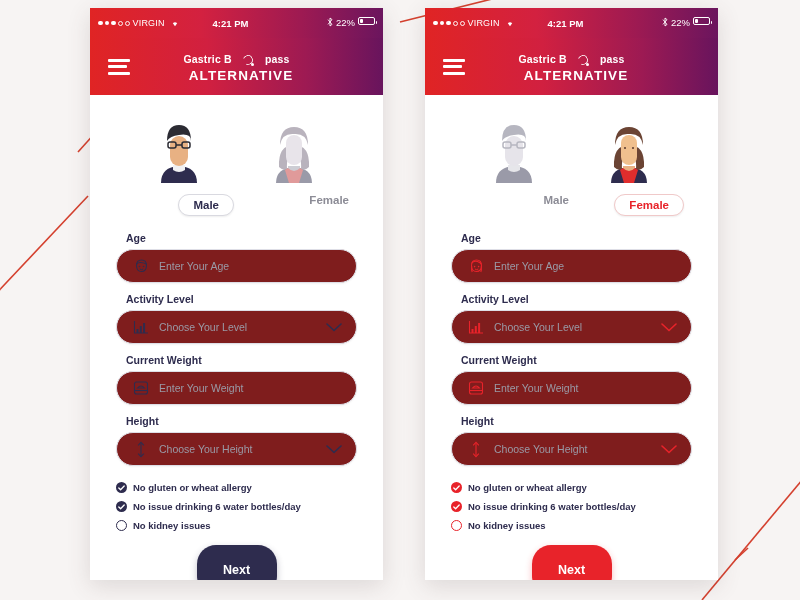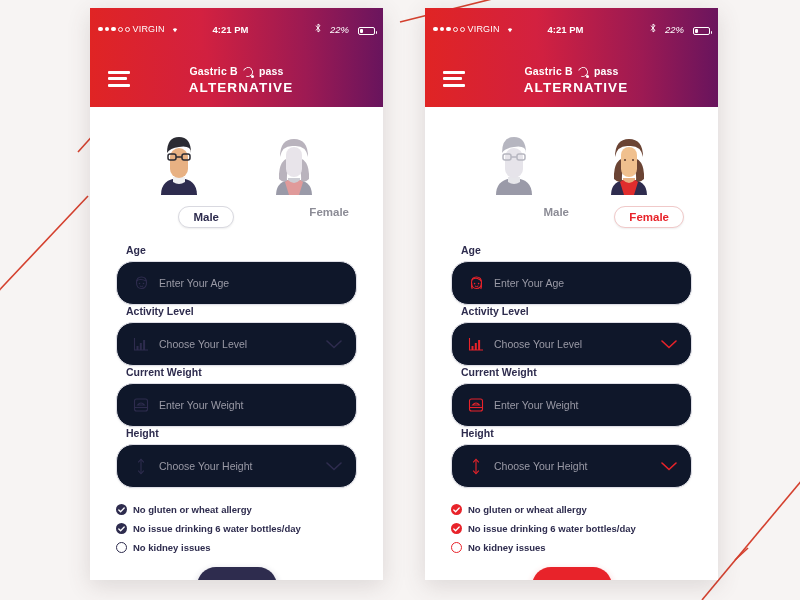--- a/index.html
+++ b/index.html
@@ -19,49 +19,49 @@
     overflow:hidden;
   }
   .phone.left{left:90px;}
   .phone.right{left:425px;}
 
   
   .statusbar{
     height:22px;
     background:linear-gradient(90deg,#e02424 0%,#d32140 38%,#9e1a52 72%,#6b155e 100%);
     display:flex;align-items:center;
-    padding:10px 8px;
+    padding:4px 8px;
     color:#fff;font-size:9.5px;
     position:relative;
   }
   .sb-left{display:flex;align-items:center;gap:3px;}
   .dots{display:flex;align-items:center;gap:2px;}
   .dot{width:4.5px;height:4.5px;border-radius:50%;background:#fff;}
   .dot.open{background:transparent;border:1px solid rgba(255,255,255,.92);width:3px;height:3px;}
   .carrier{font-size:9px;letter-spacing:.2px;}
   .wifi{margin-left:2px;display:inline-block;}
   .sb-time{position:absolute;left:0;right:12px;text-align:center;font-size:9.5px;font-weight:bold;pointer-events:none;}
-  .sb-right{margin-left:auto;display:flex;align-items:flex-end;gap:9px;position:relative;z-index:2;font-style:italic;}
+  .sb-right{margin-left:auto;display:flex;align-items:flex-start;gap:3px;position:relative;z-index:2;}
   .batt{width:17px;height:8px;border:1px solid #fff;border-radius:2px;position:relative;padding:1px;box-sizing:border-box;}
   .batt i{display:block;height:100%;width:24%;background:#fff;border-radius:1px;}
   .batt:after{content:"";position:absolute;right:-3px;top:2.5px;width:1.5px;height:3px;background:#fff;border-radius:0 1px 1px 0;}
 
   
   .navbar{
     height:57px;
     background:linear-gradient(90deg,#e02424 0%,#d12040 40%,#9d1a53 74%,#68145d 100%);
     display:flex;align-items:center;position:relative;
   }
   .hamburger{margin-left:18px;width:22px;display:flex;flex-direction:column;gap:3.5px;cursor:pointer;}
   .hamburger span{height:3px;background:#fff;border-radius:1px;display:block;}
   .hamburger span:nth-child(1){width:22px;}
   .hamburger span:nth-child(2){width:19px;}
   .hamburger span:nth-child(3){width:22px;}
   .logo{position:absolute;left:0;right:0;text-align:center;color:#fff;line-height:1;pointer-events:none;}
-  .logo .l1{font-size:10.5px;font-weight:bold;letter-spacing:.2px;display:inline-flex;align-items:center;gap:5px;}
+  .logo .l1{font-size:10.5px;font-weight:bold;letter-spacing:.2px;display:inline-flex;align-items:center;gap:11px;}
   .logo .l2{font-size:13.5px;font-weight:bold;letter-spacing:1.1px;margin-top:3px;padding-left:9px;}
   .ystar{position:relative;display:inline-block;width:11px;height:11px;}
   .ystar .ring{position:absolute;left:0;top:1px;width:8px;height:8px;border:1.6px solid #fff;border-radius:50%;border-left-color:transparent;transform:rotate(-25deg);}
   .ystar .pip{position:absolute;right:0px;bottom:-1px;width:3px;height:3px;border-radius:50%;background:#fff;}
 
   
   .screen{padding:0 26px;box-sizing:border-box;}
 
   
   .genders{display:flex;justify-content:space-between;padding:16px 8px 0 8px;}
@@ -72,24 +72,24 @@
   .pill{
     display:inline-block;padding:4px 14px;border-radius:12px;
     border:1px solid #d9d9e0;background:#fff;font-size:11.5px;font-weight:bold;
     box-shadow:0 1px 2px rgba(0,0,0,.07);
   }
   .pill.navy{color:#2e2c4e;}
   .pill.red{color:#e8232a;border-color:#f0c9c9;}
 
   
   .fields{margin-top:16px;}
-  .field{}
+  .field{margin-bottom:10px;}
   .field-label{font-size:10.5px;font-weight:bold;color:#2e2c4e;margin:0 0 5px 10px;}
   .input{
-    height:44px;border:1px solid #dedee6;border-radius:17px;background:#0f172a;
+    height:34px;border:1px solid #dedee6;border-radius:17px;background:#7f1d1d;
     display:flex;align-items:center;padding:0 14px;box-sizing:border-box;
     box-shadow:0 1px 2px rgba(0,0,0,.05);cursor:text;
   }
   .f-icon{width:20px;height:20px;flex:0 0 20px;display:flex;align-items:center;justify-content:center;margin-right:8px;}
   .ph{font-size:10.5px;color:#9a9aa6;}
   .chev{margin-left:auto;}
 
   
   .checks{margin-top:16px;}
   .check{display:flex;align-items:center;margin-bottom:8px;cursor:pointer;}

